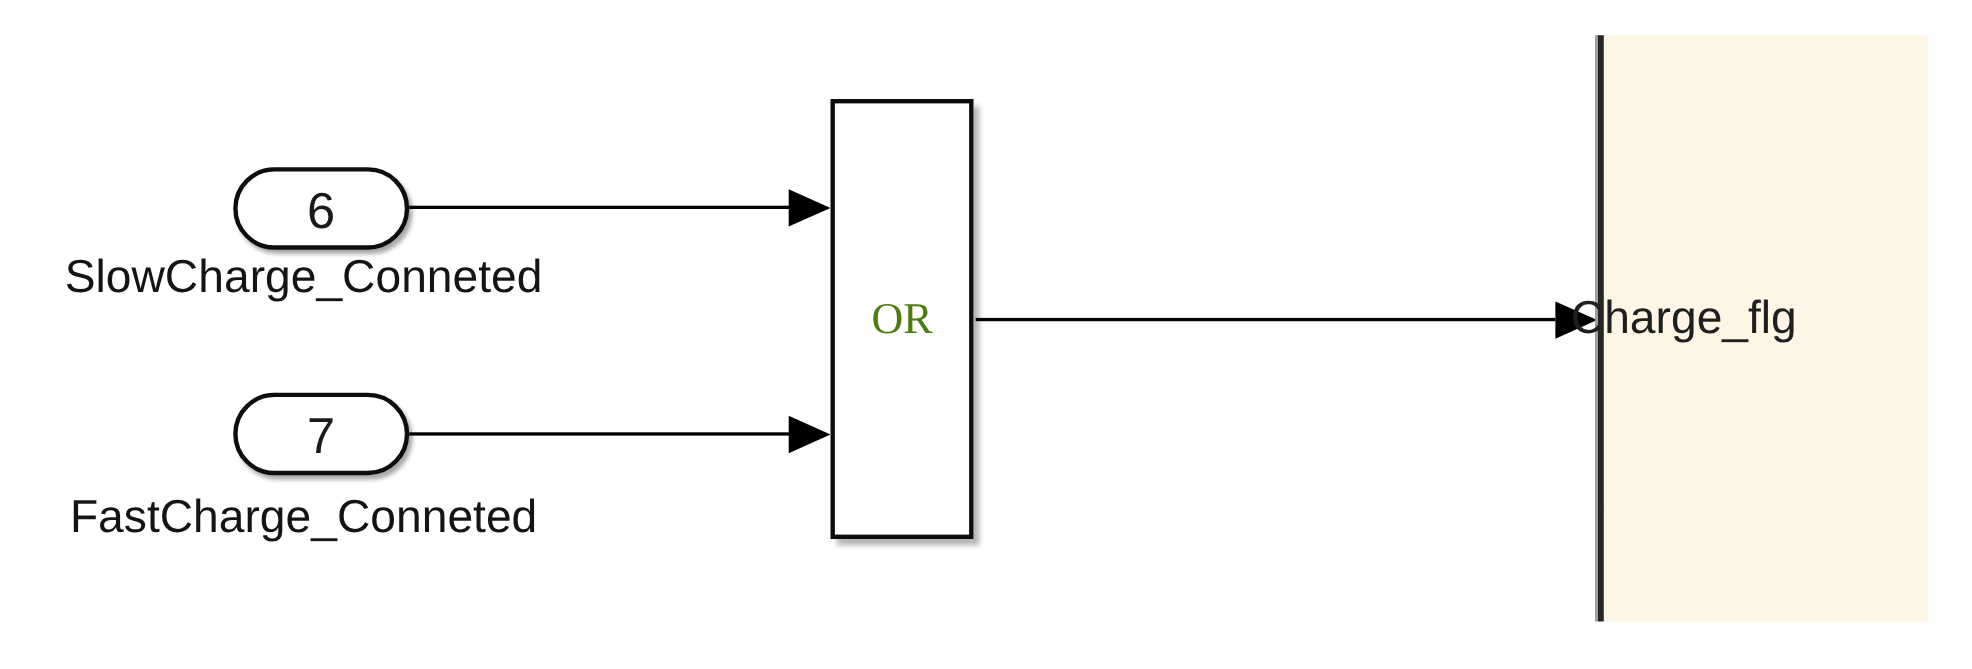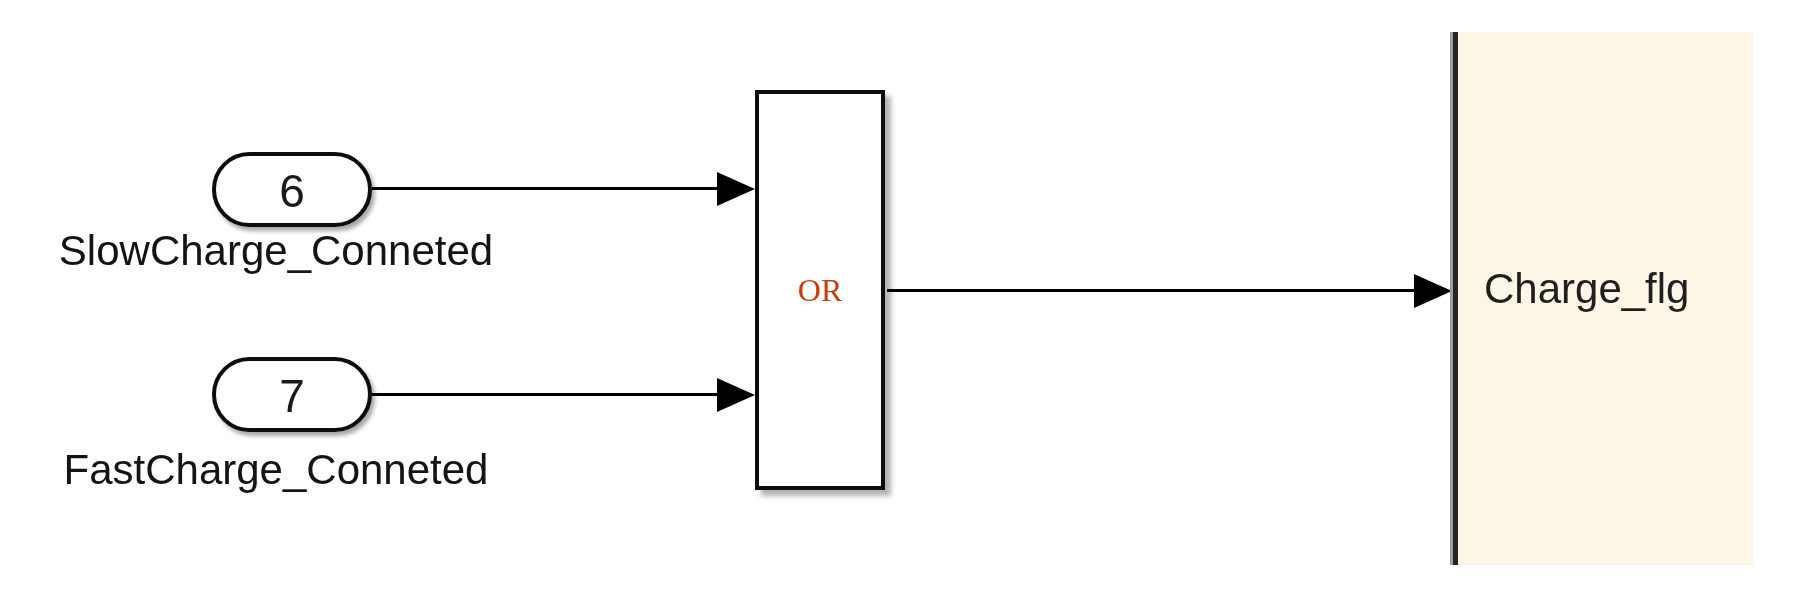--- a/index.html
+++ b/index.html
@@ -53,40 +53,40 @@
     position:absolute;
     left:755px;top:90px;
     width:122px;height:392px;
     background:#ffffff;
     border:4px solid #0d0d0d;
     box-shadow:6px 6px 5px rgba(0,0,0,0.30);
     display:flex;align-items:center;justify-content:center;
   }
   .or-block .or-text{
     font-family:"Liberation Serif", serif;
-    font-size:32px;
-    color:#c2410c;
+    font-size:40px;
+    color:#4d7c0f;
     line-height:1;
   }
   
   .subsystem-interior{
     position:absolute;
     left:1458px;top:32px;
     width:295px;height:533px;
     background:#fdf5e6;
   }
   .subsystem-boundary{
     position:absolute;
     left:1450px;top:32px;
     width:8px;height:533px;
     background:linear-gradient(to right,#9e9e9e 0 3px,#262626 3px 100%);
   }
   .outport-label{
     position:absolute;
-    left:1484px;top:268px;
+    left:1428px;top:268px;
     white-space:nowrap;
     font-size:42px;
     line-height:1;
     color:#1f1f1f;
   }
 </style>
 </head>
 <body>
 
 <div class="canvas">

